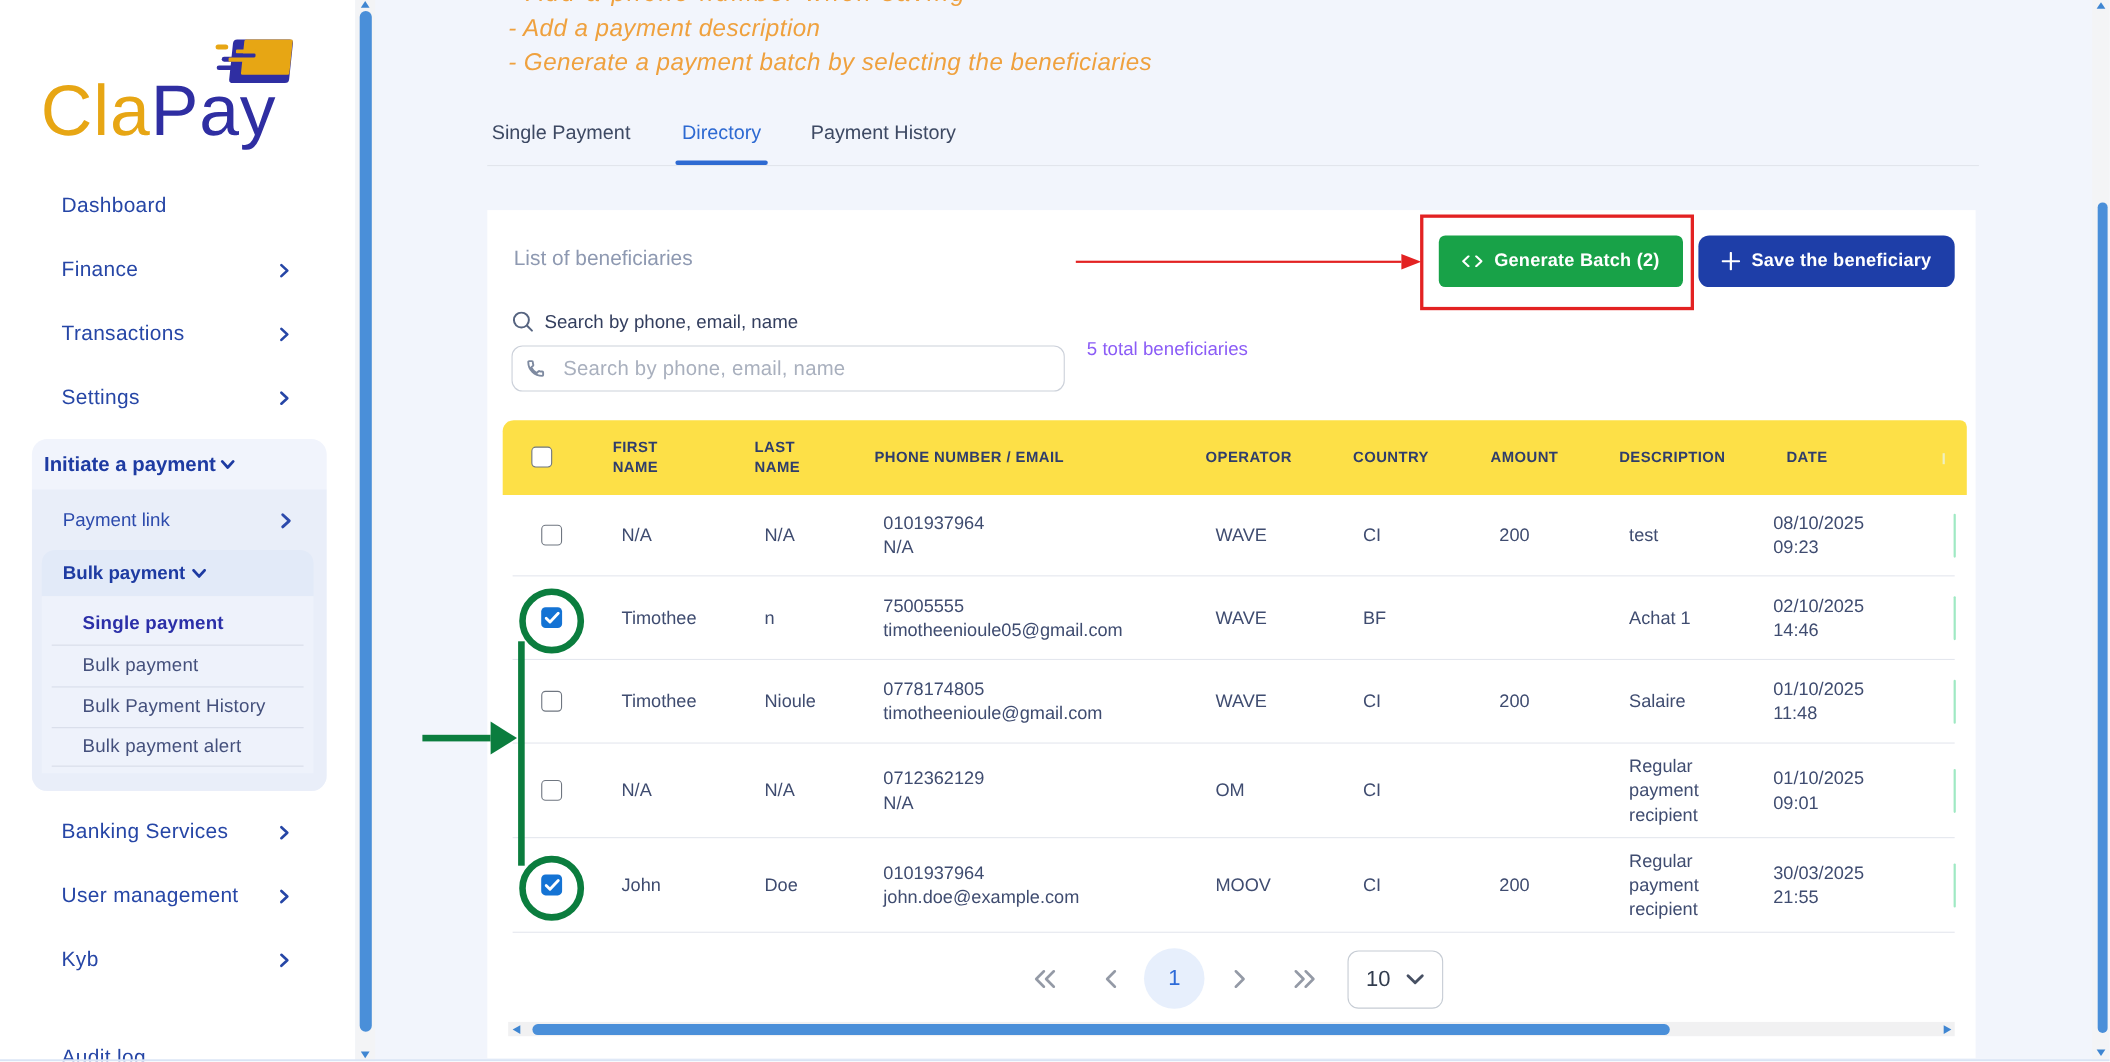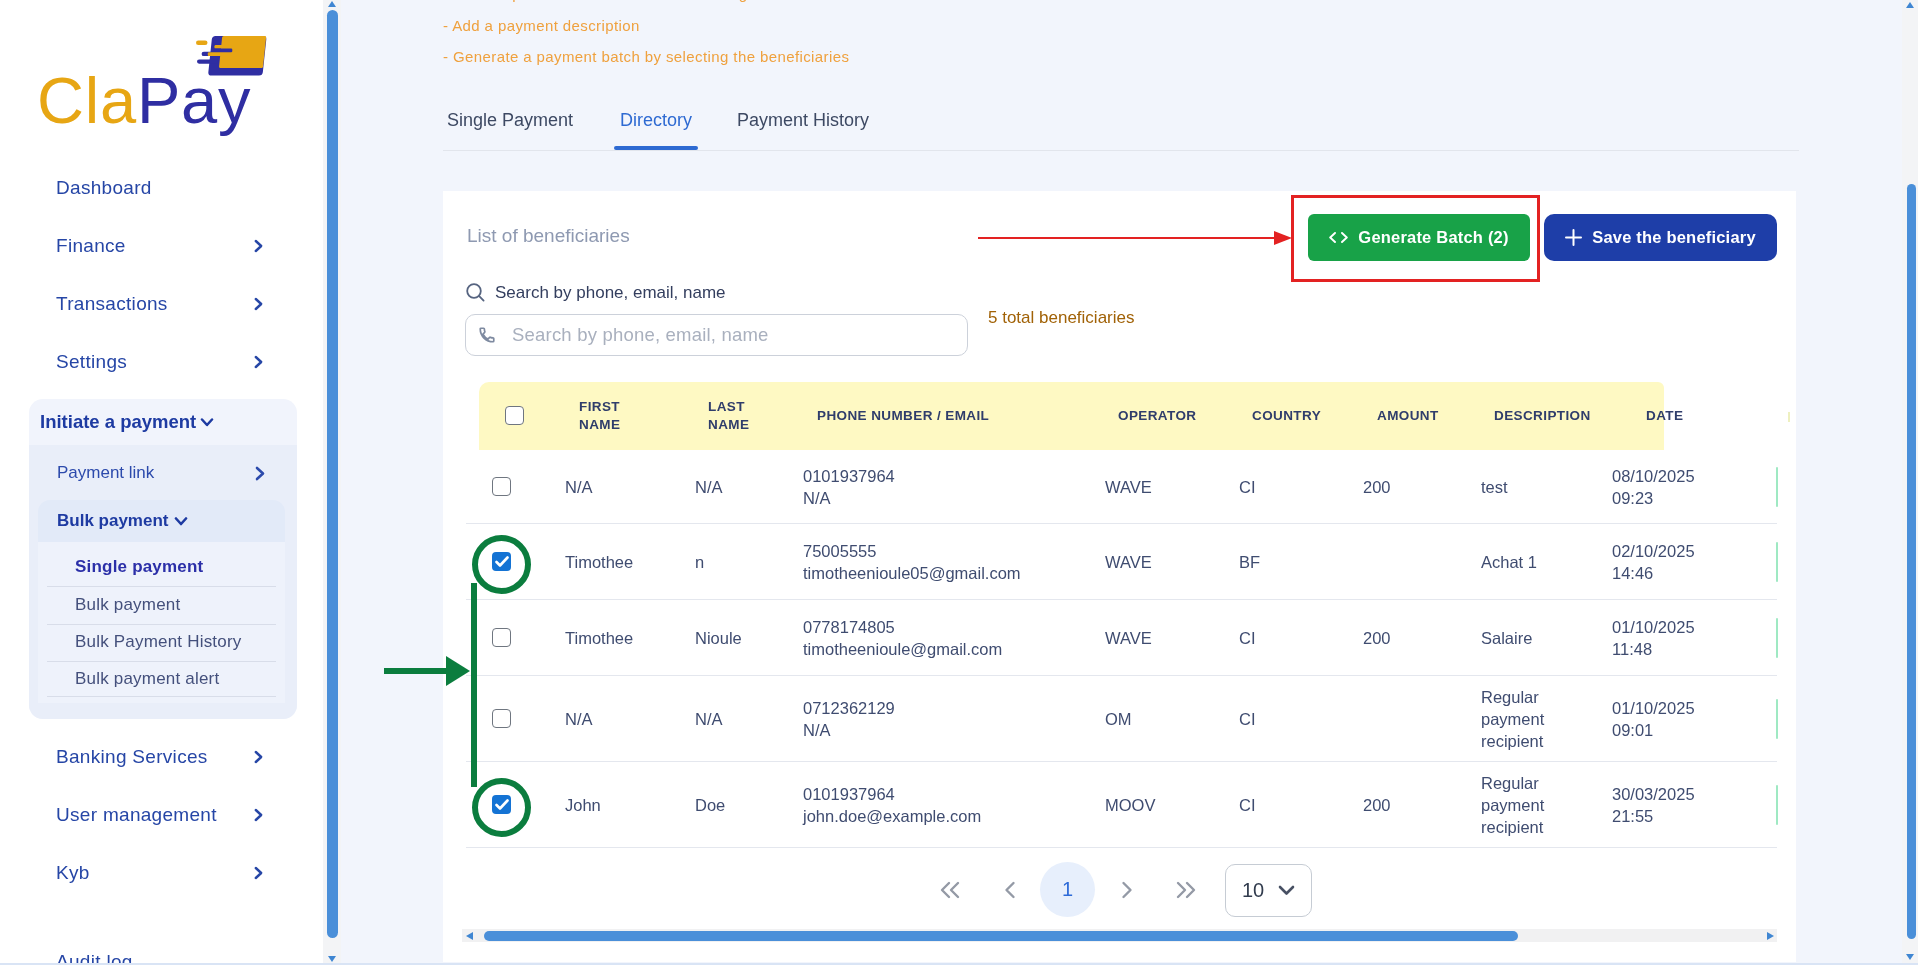--- a/index.html
+++ b/index.html
@@ -19,38 +19,38 @@
   .sub-panel { position:absolute; left:9px; top:143px; width:247px; height:161px; background:#eef2fb; }
   .sub-item { position:absolute; left:37px; height:22px; display:flex; align-items:center; font-size:17px; letter-spacing:.2px; color:#44507c; cursor:pointer; }
   .sub-sep { position:absolute; left:9px; width:229px; height:1px; background:#d8dde9; }
 
   
   .sb-track-v { position:absolute; top:0; height:965px; background:#f3f4f6; }
   .sb-thumb { position:absolute; background:#4a8fd9; border-radius:6px; }
   .sb-arrow { position:absolute; width:0; height:0; }
 
   
-  .instr { position:absolute; left:443px; font-size:15px; color:#efa13e; line-height:31px; white-space:nowrap; letter-spacing:.4px; }
+  .instr { position:absolute; left:462px; font-size:22px; color:#efa13e; line-height:31px; white-space:nowrap; letter-spacing:.4px;font-style:italic; }
   .tab { position:absolute; font-size:18px; color:#3d4963; height:24px; display:flex; align-items:center; cursor:pointer; }
   .tab.active { color:#2e6ad2; }
   .tab-underline { position:absolute; left:614px; top:146px; width:84px; height:3.5px; background:#2e6ad2; border-radius:2px; }
   .tab-divider { position:absolute; left:443px; top:149.5px; width:1356px; height:1px; background:#e2e5ec; }
 
   .card { position:absolute; left:443px; top:191px; width:1353px; height:771px; background:#ffffff; }
 
   .btn { position:absolute; height:47px; border-radius:6px; display:flex; align-items:center; justify-content:center; gap:10px; color:#fff; font-size:16.5px; font-weight:bold; letter-spacing:.2px; cursor:pointer; border:none; }
   .btn-green { left:865px; top:23px; width:222px; background:#18a248; }
   .btn-blue { left:1101px; top:23px; width:233px; background:#1e3ea8;border-radius:10px; }
 
   .search-input { position:absolute; left:22px; top:123px; width:503px; height:42px; border:1.5px solid #ccd1da; border-radius:10px; background:#fff; }
   .search-input input { position:absolute; left:46px; top:0; width:420px; height:100%; border:none; outline:none; font-size:18.5px; color:#3f4c70; background:transparent; font-family:"Liberation Sans", sans-serif; letter-spacing:.2px; }
   .search-input input::placeholder { color:#a9b0be; }
 
   
-  .thead { position:absolute; left:36px; top:191px; width:1185px; height:68px; background:#fef9c3; border-radius:10px 6px 0 0; }
+  .thead { position:absolute; left:14px; top:191px; width:1331px; height:68px; background:#fde047; border-radius:10px 6px 0 0; }
   .th { position:absolute; top:0; height:68px; display:flex; align-items:center; font-size:13.5px; font-weight:bold; color:#2f3d6b; letter-spacing:.4px; line-height:18px; }
   .trow { position:absolute; left:23px; width:1311px; border-bottom:1px solid #e4e7ee; }
   .td { position:absolute; top:0; height:100%; display:flex; align-items:center; font-size:16.5px; color:#3f4c70; line-height:22px; }
   .cb { width:19px; height:19px; border:1.8px solid #6f7680; border-radius:4px; background:#fff; flex:none; }
   .cb.checked { border:none; background:#1473d4; display:flex; align-items:center; justify-content:center; }
   .col-cb { left:26px; width:30px; }
   .col-first { left:99px; width:125px; }
   .col-last { left:229px; width:104px; }
   .col-phone { left:337px; width:295px; }
   .col-op { left:639px; width:125px; }
@@ -251,21 +251,21 @@
       </svg>
     <div class="abs" style="left:52px;top:90px;height:24px;display:flex;align-items:center;font-size:17px;color:#333e5e;">Search by phone, email, name</div>
 
     <div class="search-input">
       <svg style="position:absolute;left:12px;top:10.5px;" width="18" height="18" viewBox="0 0 24 24">
           <path d="M6.6 10.8c1.5 2.9 3.8 5.3 6.7 6.7l2.2-2.2c.3-.3.7-.4 1-.2 1.1.4 2.3.6 3.5.6.6 0 1 .4 1 1V20c0 .6-.4 1-1 1-9.4 0-17-7.6-17-17 0-.6.4-1 1-1h3.5c.6 0 1 .4 1 1 0 1.2.2 2.4.6 3.5.1.3 0 .7-.2 1l-2.3 2.3z" fill="none" stroke="#7e8aa0" stroke-width="2.3" stroke-linejoin="round"></path>
         </svg>
       <input type="text" placeholder="Search by phone, email, name" style="">
     </div>
 
-    <div class="abs" style="left:545px;top:115px;height:24px;display:flex;align-items:center;font-size:17px;color:#a16207;">5 total beneficiaries</div>
+    <div class="abs" style="left:545px;top:115px;height:24px;display:flex;align-items:center;font-size:17px;color:#8b5cf6;">5 total beneficiaries</div>
 
     <div class="thead">
       <div class="abs" style="left:26px;top:24px;">
           <div class="cb"></div>
         </div>
       <div class="th" style="left:100px;width:66px;">FIRST NAME</div>
       <div class="th" style="left:229px;width:60px;">LAST NAME</div>
       <div class="th" style="left:639px;width:110px;">OPERATOR</div>
       <div class="th" style="left:338px;width:280px;">PHONE NUMBER / EMAIL</div>
       <div class="th" style="left:773px;width:100px;">COUNTRY</div>

